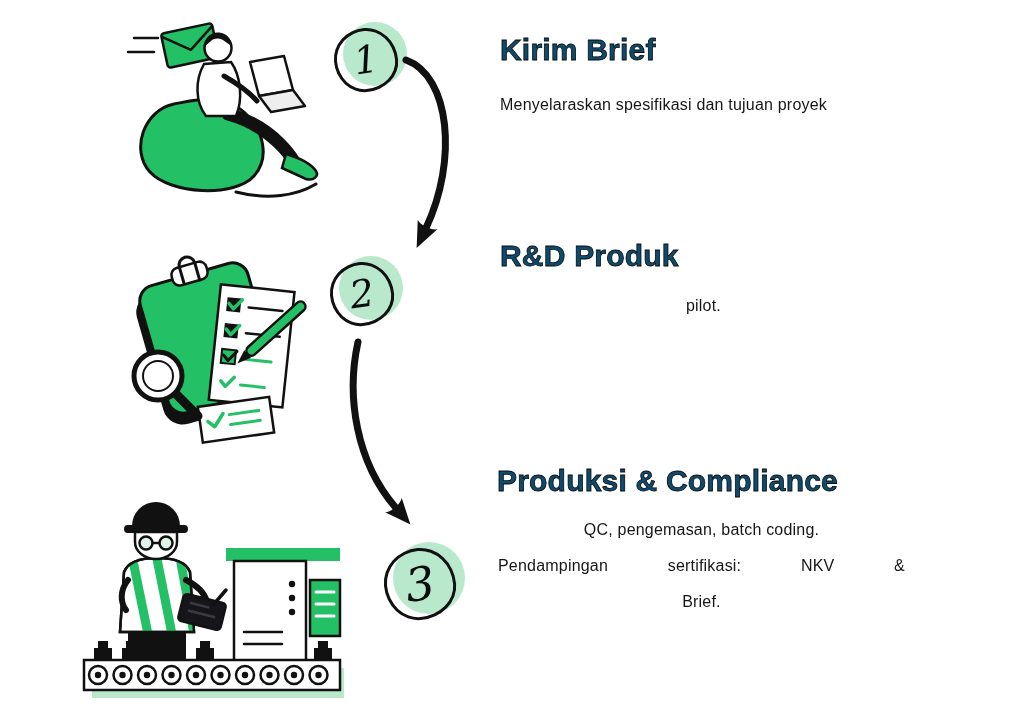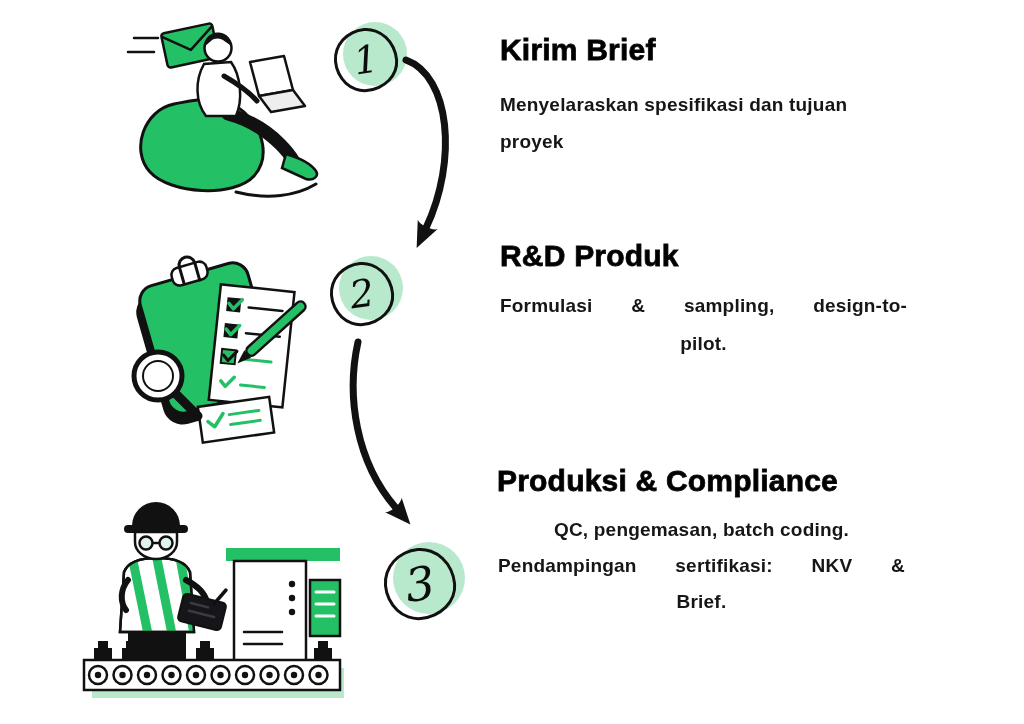--- a/index.html
+++ b/index.html
@@ -3,30 +3,29 @@
 <meta charset="utf-8">
 <style>
   * { margin:0; padding:0; box-sizing:border-box; }
   html,body { background:#ffffff; }
   .canvas {
     position:relative; width:1024px; height:724px; background:#ffffff;
     overflow:hidden; color:#111;
     font-family:"Liberation Sans","DejaVu Sans",sans-serif;
   }
   .title {
-    position:absolute; font-size:30px; font-weight:800; color:#000000;
+    position:absolute; font-size:30px; font-weight:800; color:#0c4a6e;
     letter-spacing:.2px; -webkit-text-stroke:.8px #0a0a0a; white-space:nowrap;
   }
   .title-1 { left:500px; top:33px; }
   .title-2 { left:500px; top:239px; }
   .title-3 { left:497px; top:464px; }
   .desc {
-    position:absolute; font-size:19px; line-height:37px; color:#161616;
+    position:absolute; font-size:16px; line-height:37px; color:#161616;
     letter-spacing:.2px;
-    font-weight:bold;
   }
   .desc-1 { left:500px; top:86px; width:385px; }
   .desc-2 { left:500px; top:287px; width:407px; line-height:38px; }
   .desc-3 { left:498px; top:512px; width:407px; line-height:36px; }
   .jline { text-align:justify; text-align-last:justify; }
   .pline { text-align:center; }
 
   .badge { position:absolute; }
   .badge .bg { position:absolute; left:9px; top:-6px; width:100%; height:100%; border-radius:50%; background:#b9e9cc; }
   .badge .ring { position:absolute; inset:0; border:3px solid #111; border-radius:51% 49% 53% 47% / 48% 54% 46% 52%; transform:rotate(-5deg); }
@@ -147,21 +146,20 @@
   </div>
 
   <div class="badge badge-2">
     <span class="bg"></span>
     <span class="ring"></span>
     <span class="num">2</span>
   </div>
 
   <h2 class="title title-2">R&amp;D Produk</h2>
   <div class="desc desc-2">
-    <div class="jline">Formulasi &amp; sampling, design-to-</div>
     <div class="pline">pilot.</div>
   </div>
 
   <svg class="arrow arrow-2" viewBox="0 0 92 200">
     <defs>
       <marker id="ah2" markerUnits="userSpaceOnUse" markerWidth="30" markerHeight="30" refX="6" refY="15" orient="auto">
         <path d="M2 4 L28 15 L2 26 C6 22 6 8 2 4 Z" fill="#111"></path>
       </marker>
     </defs>
     <path d="M20 10 C8 64 18 130 58 176" fill="none" stroke="#111" stroke-width="7" stroke-linecap="round" marker-end="url(#ah2)"></path>

